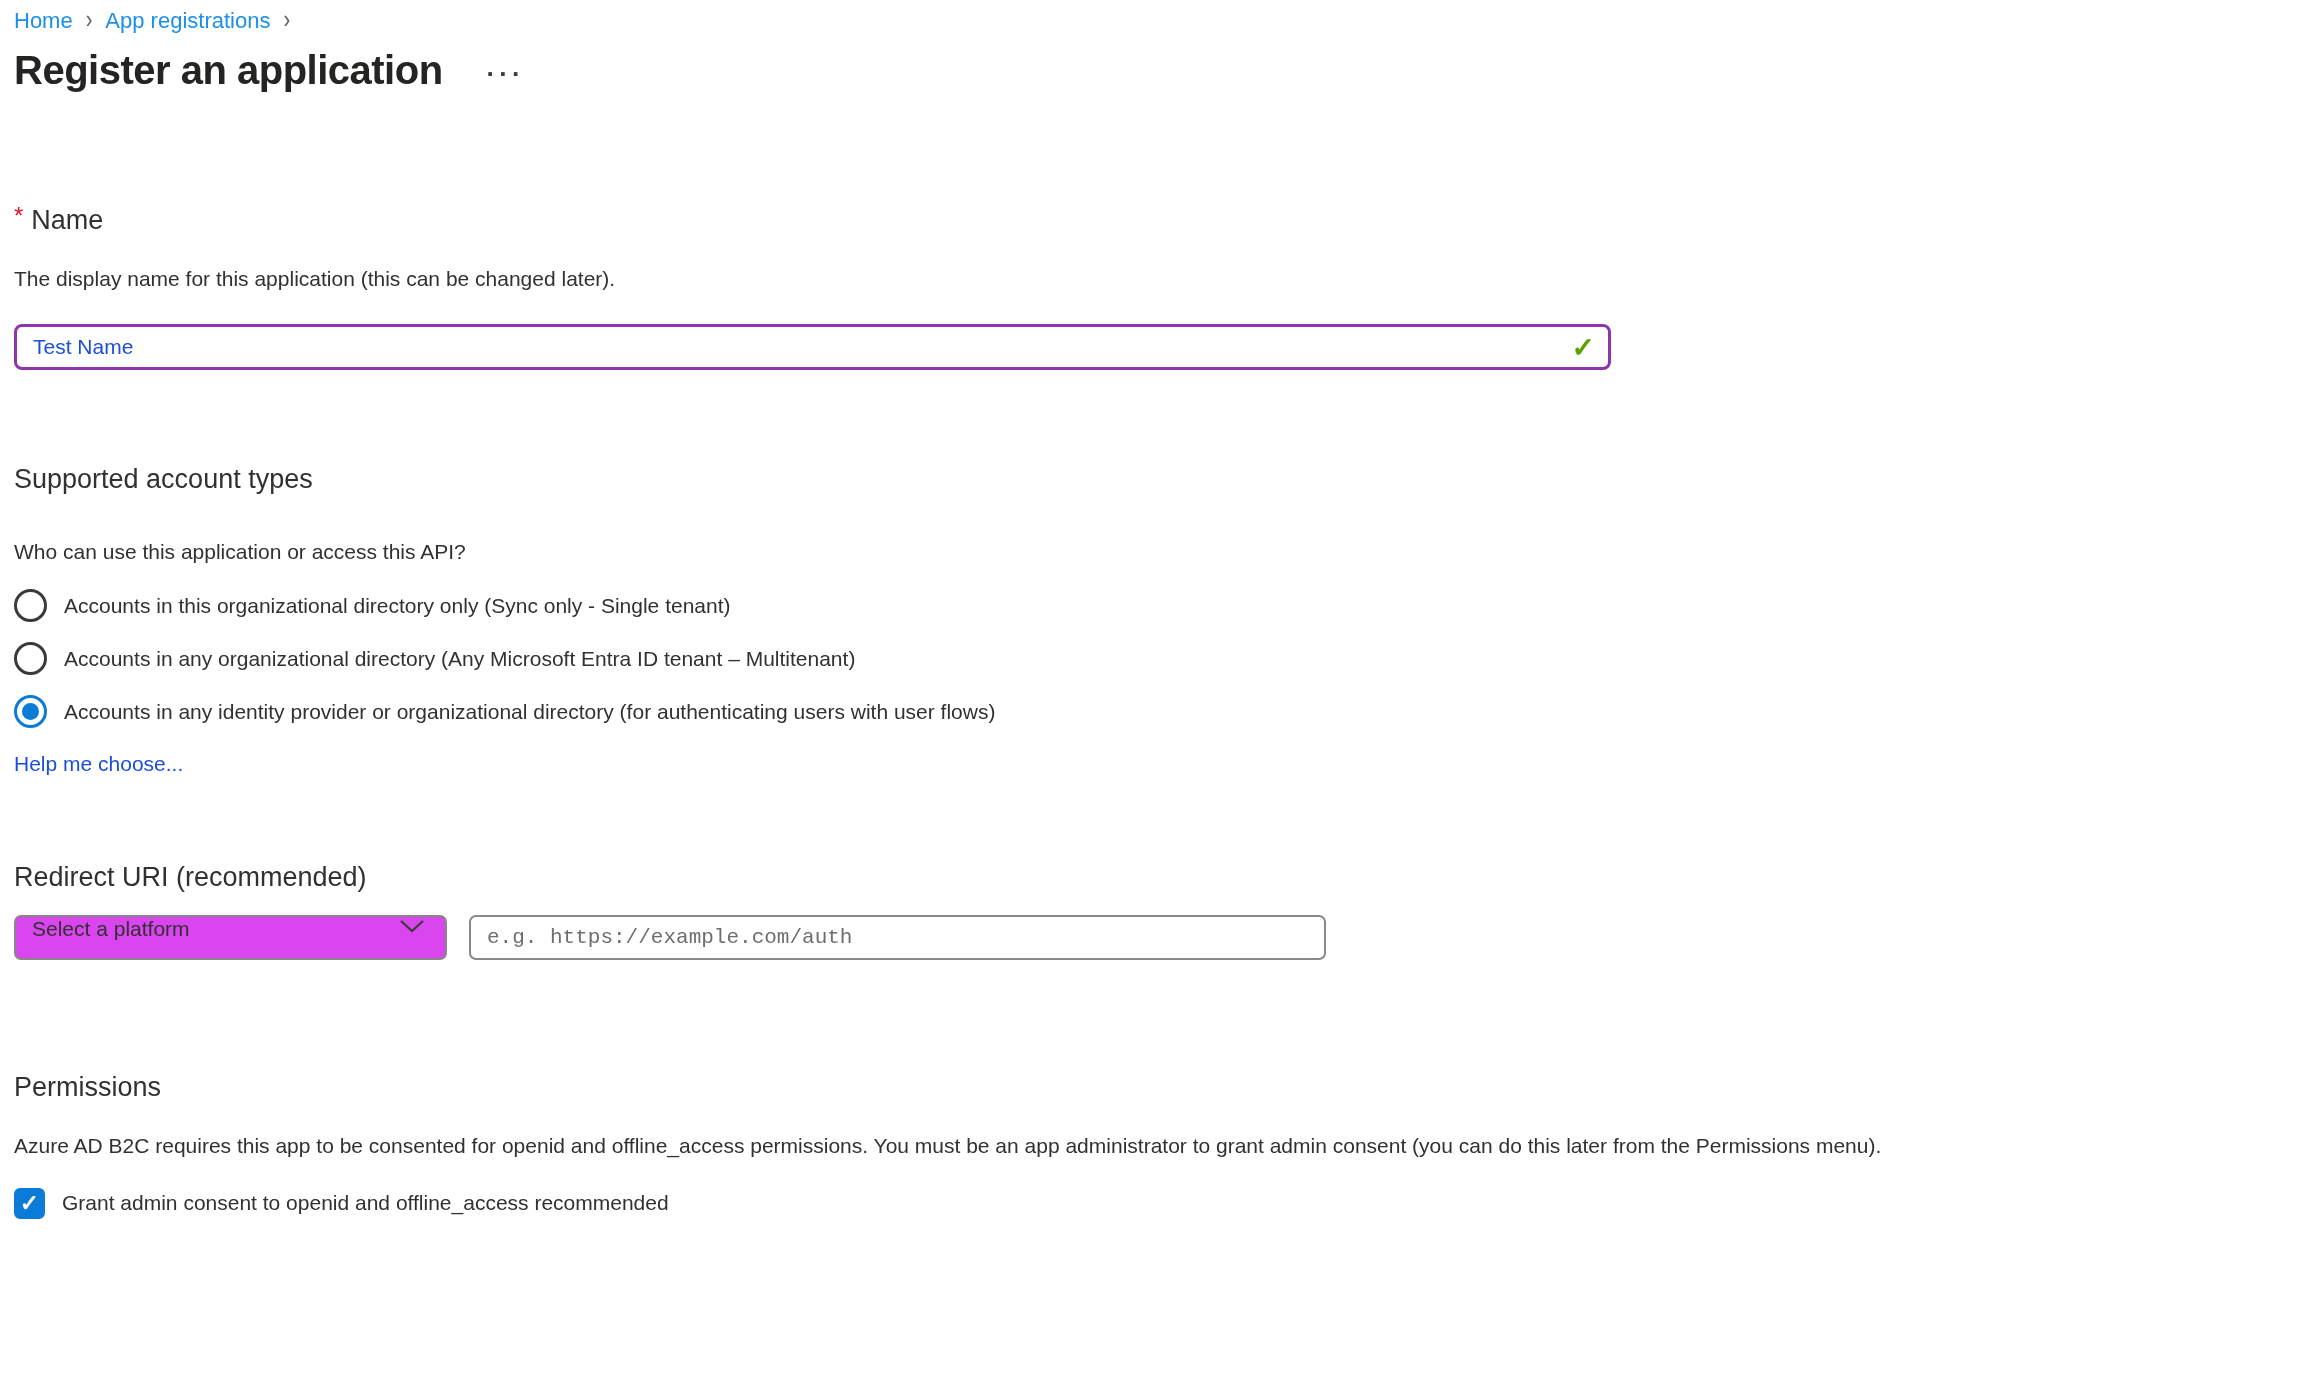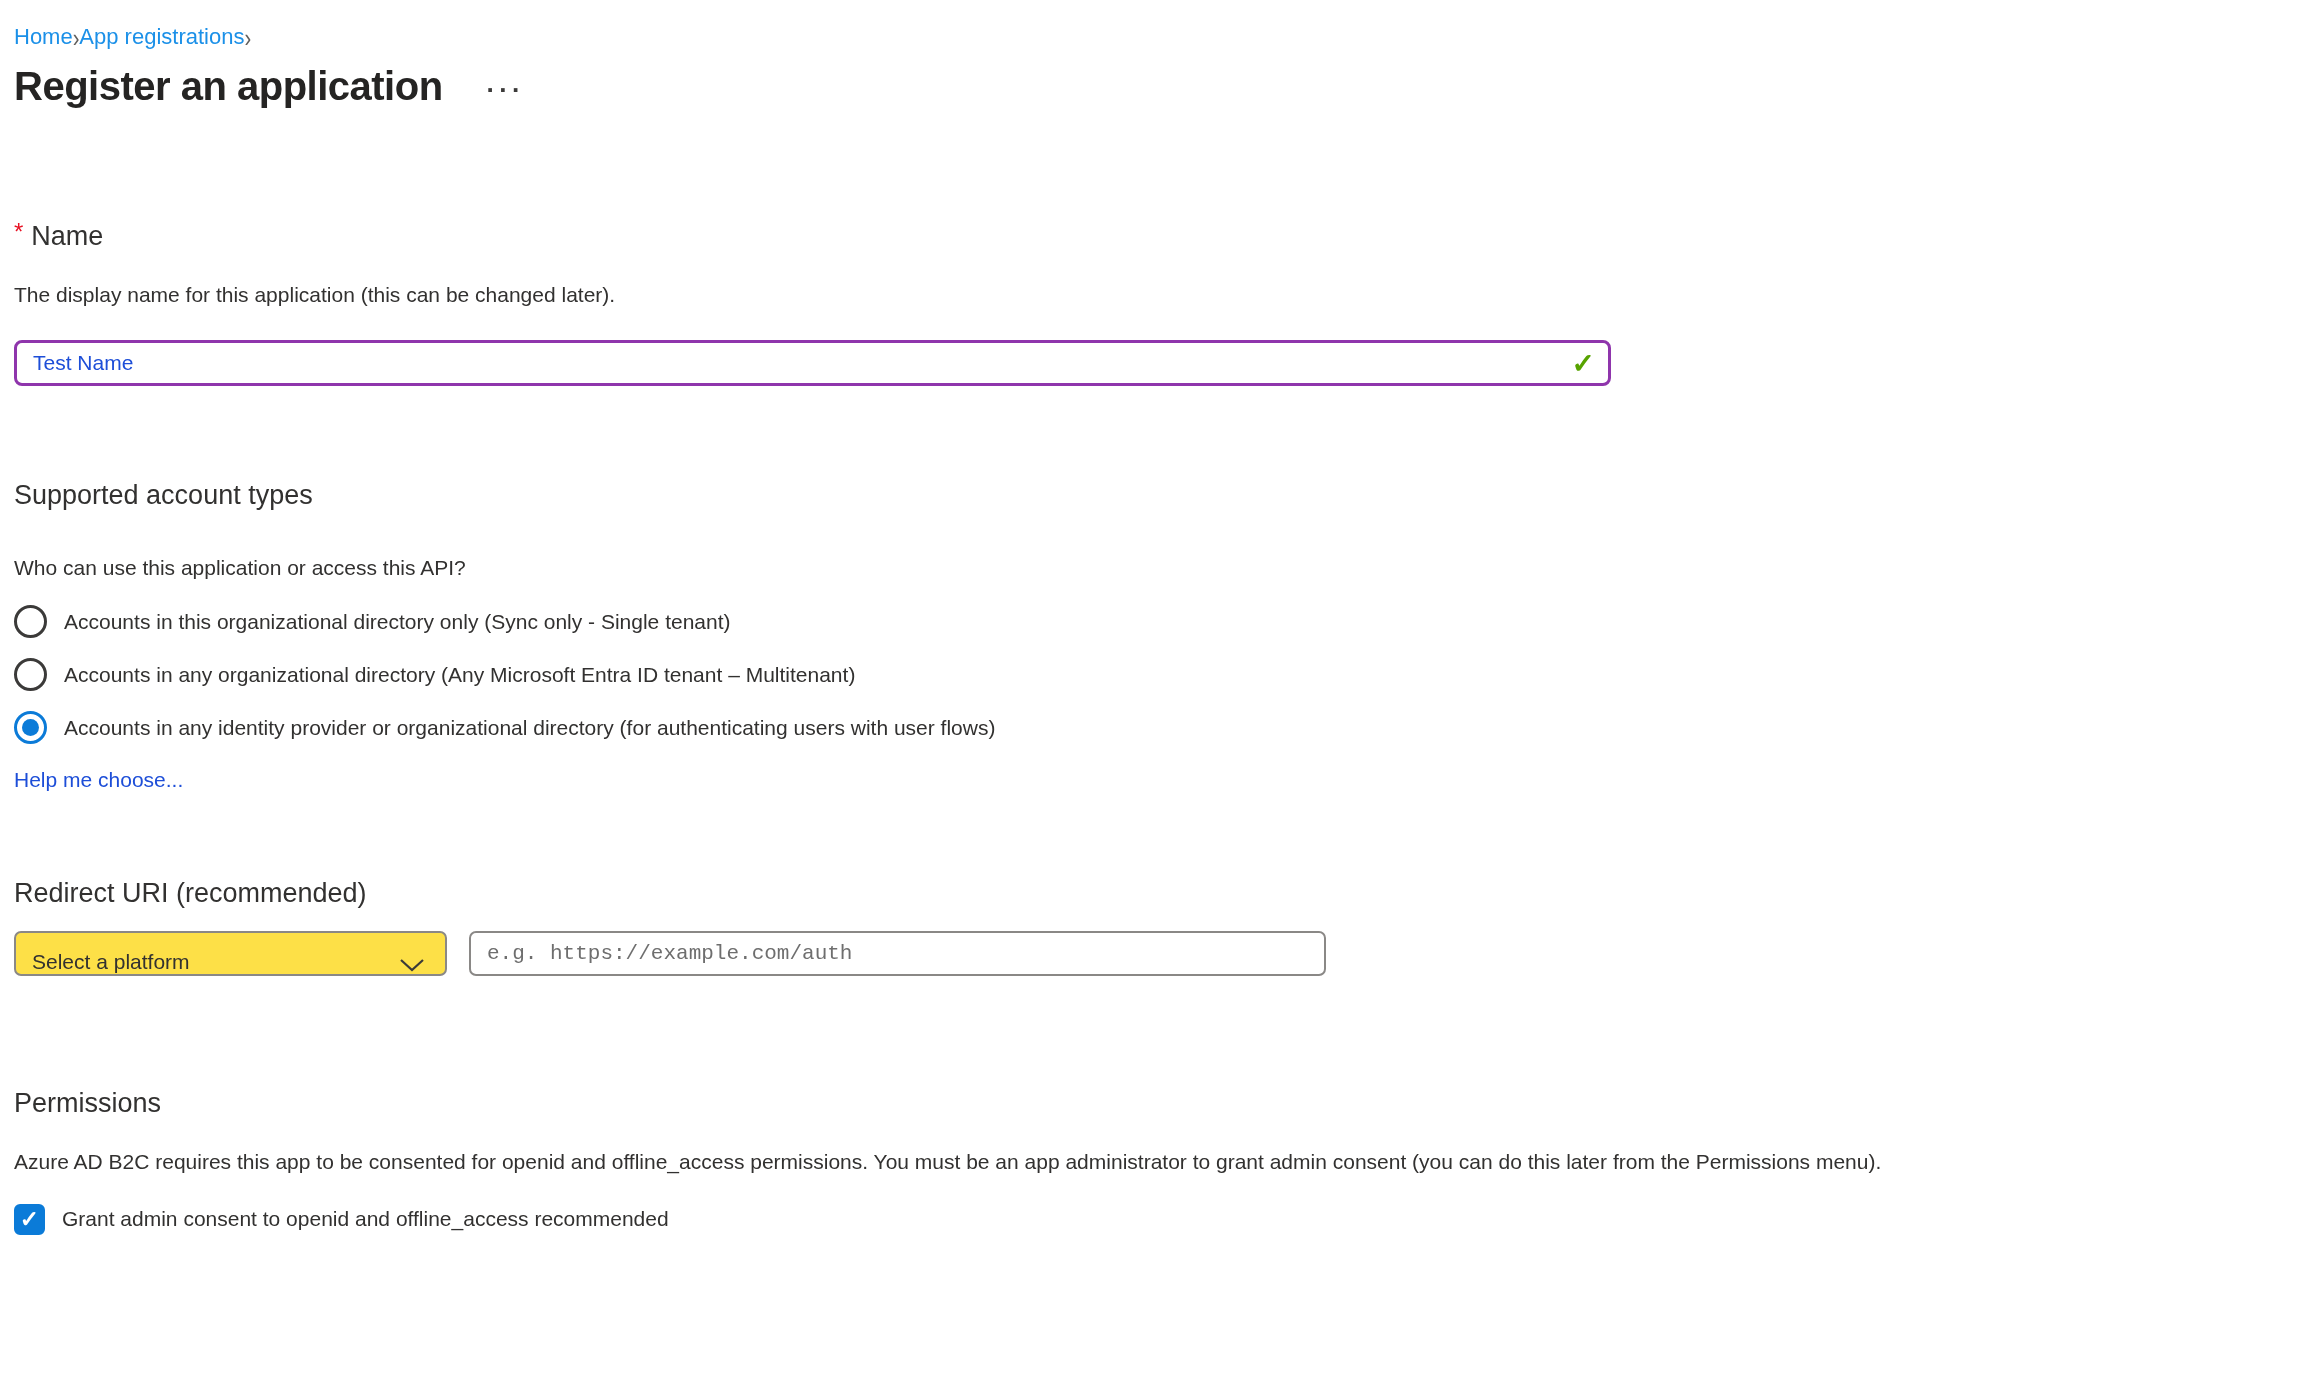--- a/index.html
+++ b/index.html
@@ -6,21 +6,21 @@
   html, body {
     width: 2321px; height: 1387px;
     background: #ffffff;
     font-family: "Liberation Sans", sans-serif;
     color: #323130;
     overflow: hidden;
   }
   .page { padding: 8px 0 0 14px; }
 
   
-  .breadcrumb { display: flex; align-items: flex-end; gap: 0; font-size: 22px; margin-top: 16px; }
+  .breadcrumb { display: flex; align-items: flex-start; gap: 13px; font-size: 22px; }
   .breadcrumb a { color: #1b90e8; text-decoration: none; cursor: pointer; }
   .crumb-sep { color: #605e5c; font-size: 20px; transform: scaleY(1.25); display:inline-block; }
 
   
   .title-row { display: flex; align-items: flex-end; gap: 44px; margin-top: 14px; }
   .page-title { font-size: 40px; font-weight: 700; color: #252423; letter-spacing: -0.5px; }
   .more-btn { font-size: 26px; font-weight: 700; color: #3b3a39; letter-spacing: 4px; padding-bottom: 6px; cursor: pointer; line-height: 1; }
 
   
   .field-label { margin-top: 112px; font-size: 27px; color: #323130; }
@@ -63,23 +63,23 @@
   .help-link { display: inline-block; margin-top: 24px; font-size: 21px; color: #1d4ed8; text-decoration: none; cursor: pointer; }
 
   .redirect-heading { margin-top: 86px; }
   .redirect-desc { margin-top: 26px; max-width: 1600px; }
 
   
   .platform-row { display: flex; gap: 22px; margin-top: 22px; align-items: center; }
   .select-box {
     width: 433px; height: 45px;
     border: 2px solid #8a8886; border-radius: 7px;
-    display: flex; align-items: flex-end; justify-content: space-between;
+    display: flex; align-items: flex-start; justify-content: space-between;
     padding: 0 18px 0 16px; font-size: 21px; color: #323130;
-    cursor: pointer; background: #fde047;
+    cursor: pointer; background: #d946ef;
   }
   .uri-input {
     width: 857px; height: 45px;
     border: 2px solid #8a8886; border-radius: 7px;
     font-family: Liberation Mono, monospace;
     font-size: 21px; color: #252423; padding: 0 16px; outline: none;
   }
   .uri-input::placeholder { color: #6e6e6e; opacity: 1; }
 
   .perm-heading { margin-top: 112px; }

